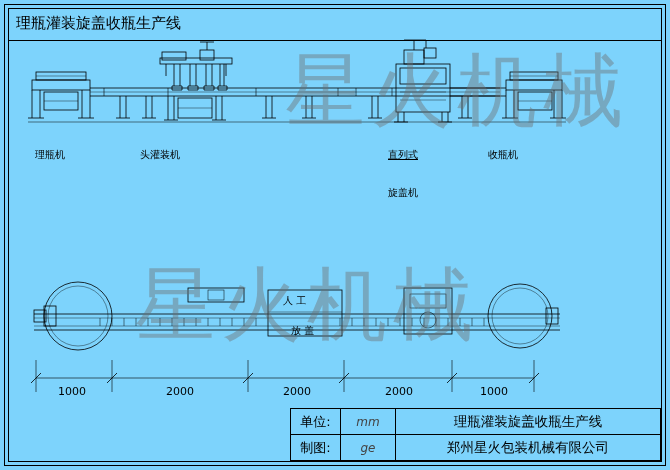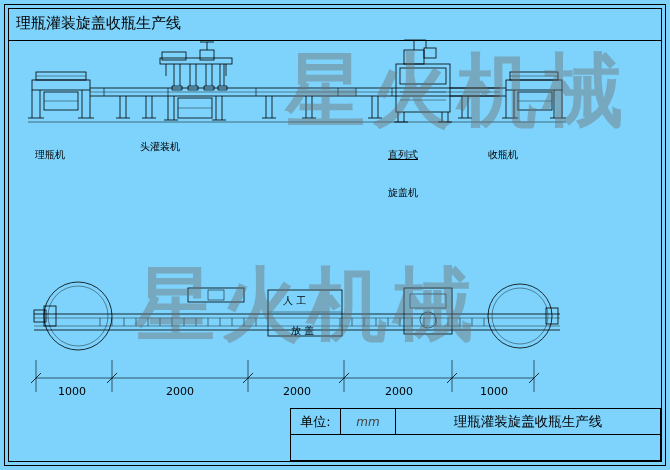--- a/index.html
+++ b/index.html
@@ -68,21 +68,21 @@
   }
   .dim-lbl {
     position: absolute;
     font-size: 11px;
     color: #000;
     white-space: nowrap;
   }
   .wm {
     position: absolute;
     font-family: "DejaVu Serif", "Liberation Serif", serif;
-    font-weight: bold;
+    font-weight: normal;
     color: rgba(110,110,110,0.42);
     -webkit-text-stroke: 0px;
     pointer-events: none;
     user-select: none;
     text-align: center;
   }
   
   .tblock {
     position: absolute;
     left: 290px;
@@ -344,35 +344,40 @@
         <line x1="447" y1="383" x2="457" y2="373"></line>
         <line x1="529" y1="383" x2="539" y2="373"></line>
       </g>
     </g>
   </svg>
 
   <div class="wm" style="left:285px; top:38px; font-size:80px; letter-spacing:6px;">星火机械</div>
   <div class="wm" style="left:135px; top:252px; font-size:80px; letter-spacing:6px;">星火机械</div>
 
   <div class="lbl" style="left:35px; top:148px;">理瓶机</div>
-  <div class="lbl" style="left:140px; top:140px;">头灌装机</div>
+  <div class="lbl" style="left:140px; top:148px;">头灌装机</div>
   <div class="lbl" style="left:388px; top:148px;text-decoration:underline;">直列式</div>
   <div class="lbl" style="left:388px; top:186px;">旋盖机</div>
   <div class="lbl" style="left:488px; top:148px;">收瓶机</div>
 
   <div class="lbl" style="left:283px; top:294px;">人  工</div>
   <div class="lbl" style="left:291px; top:324px;">放  盖</div>
 
   <div class="dim-lbl" style="left:58px; top:385px;">1000</div>
   <div class="dim-lbl" style="left:166px; top:385px;">2000</div>
   <div class="dim-lbl" style="left:283px; top:385px;">2000</div>
   <div class="dim-lbl" style="left:385px; top:385px;">2000</div>
   <div class="dim-lbl" style="left:480px; top:385px;">1000</div>
 
   <div class="tblock">
     <div class="row r1">
       <div class="c-lab">单位:</div>
       <div class="c-val">mm</div>
       <div class="c-name">理瓶灌装旋盖收瓶生产线</div>
     </div>
+    <div class="row r2">
+      <div class="c-lab">制图:</div>
+      <div class="c-val">ge</div>
+      <div class="c-name">郑州星火包装机械有限公司</div>
+    </div>
   </div>
 
 </div>
 
 </body></html>

